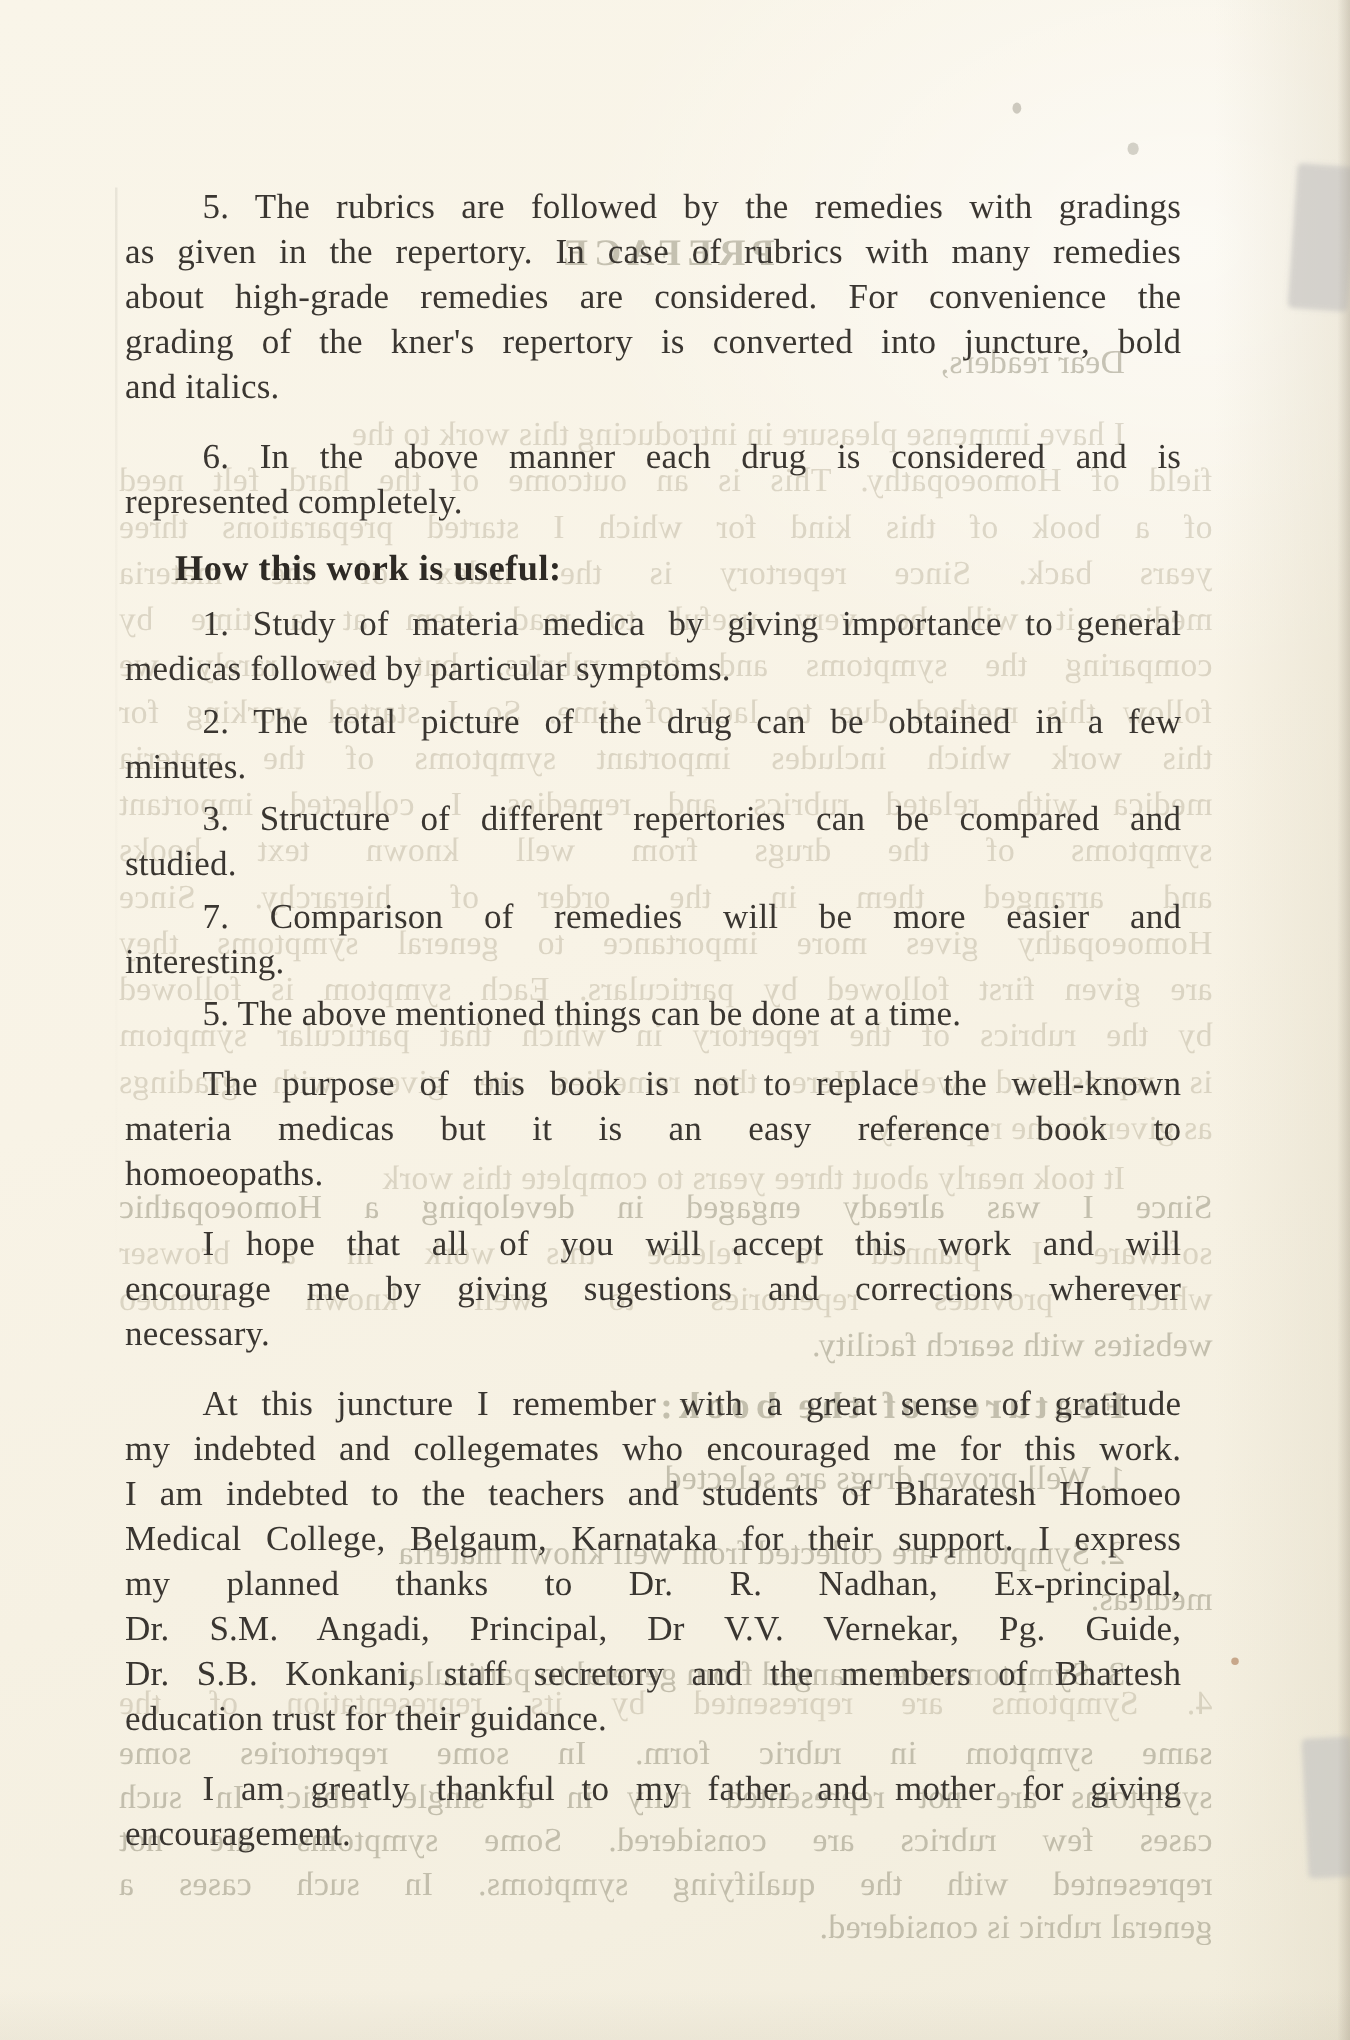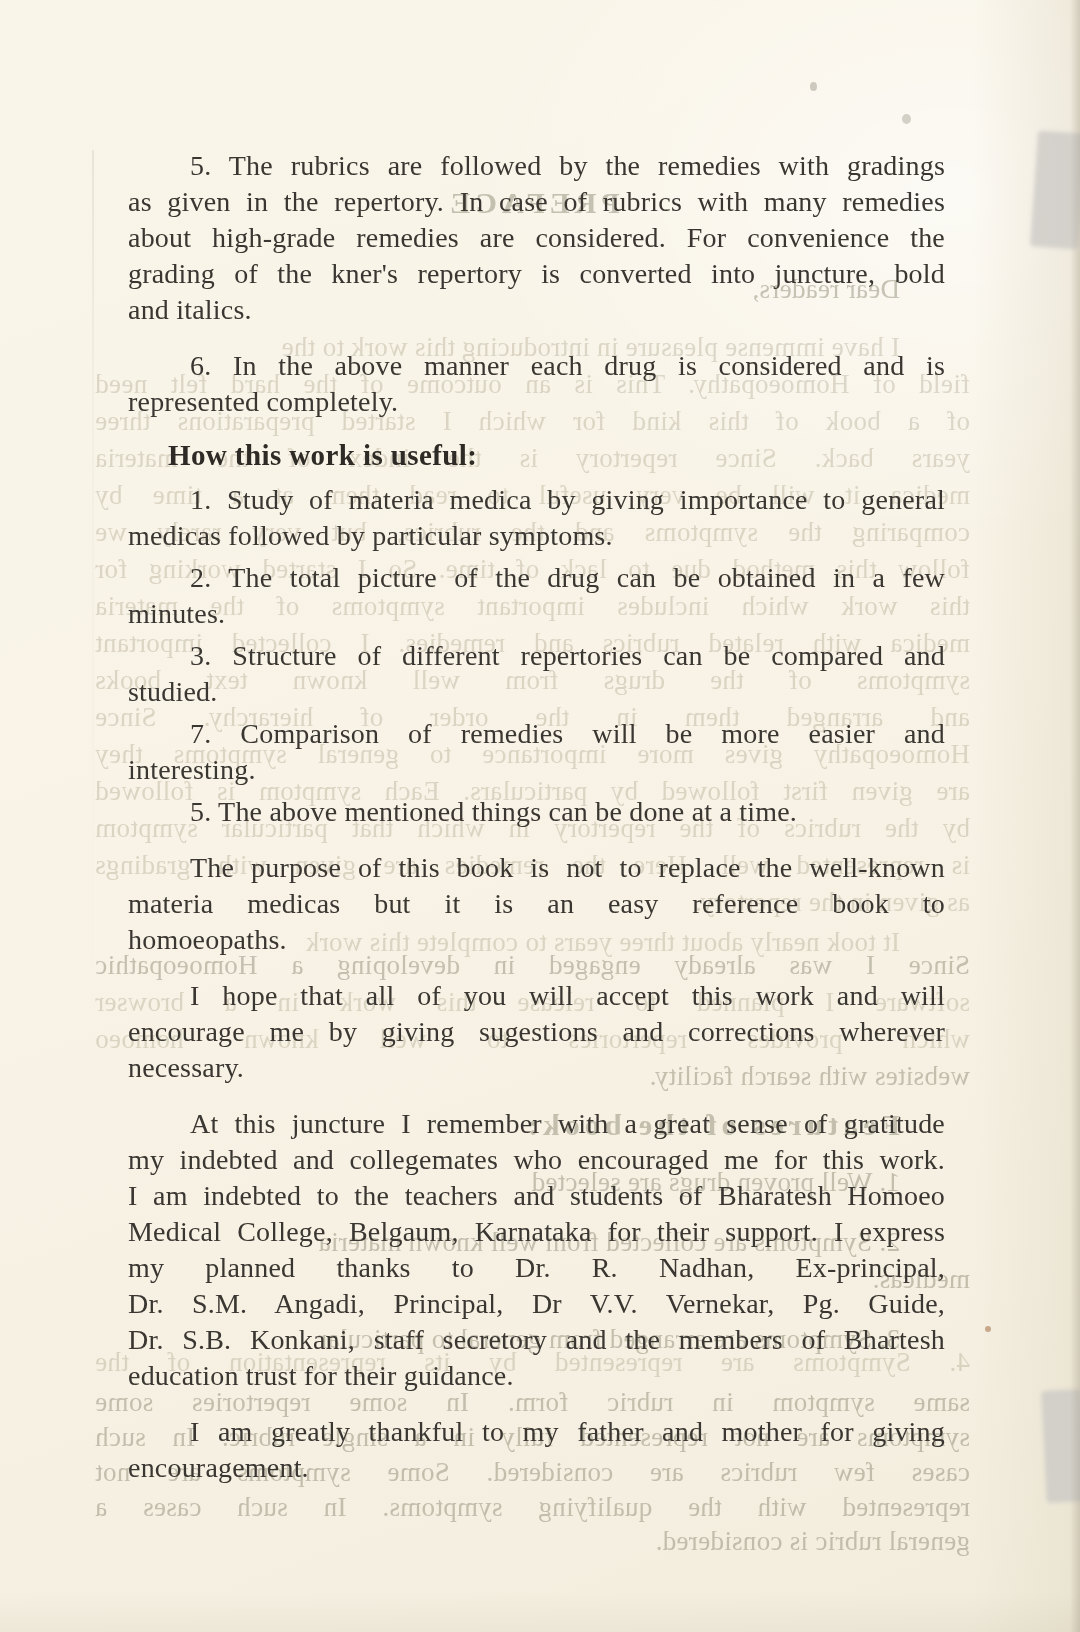--- a/index.html
+++ b/index.html
@@ -22,21 +22,20 @@
   }
   .para{margin:0;}
   .k-item{margin-top:6px;}
   .k-body{margin-top:20px;}
   .k-heading{margin-top:17px;margin-bottom:9px;}
   .para:first-child{margin-top:0;}
   .line{
     text-align:justify;
     -moz-text-align-last:justify;
     text-align-last:justify;
-    margin-left:28px;
   }
   .line.last{ -moz-text-align-last:left; text-align-last:left;}
   .line.indent{padding-left:62px;}
   .k-heading .line{
     font-weight:bold;color:#2e2a25;font-size:29px;
     padding-left:40px;text-align:left;text-align-last:left;letter-spacing:.4px;
   }
   
   .ghost-layer{
     position:absolute;left:95px;top:0;width:875px;height:1632px;

